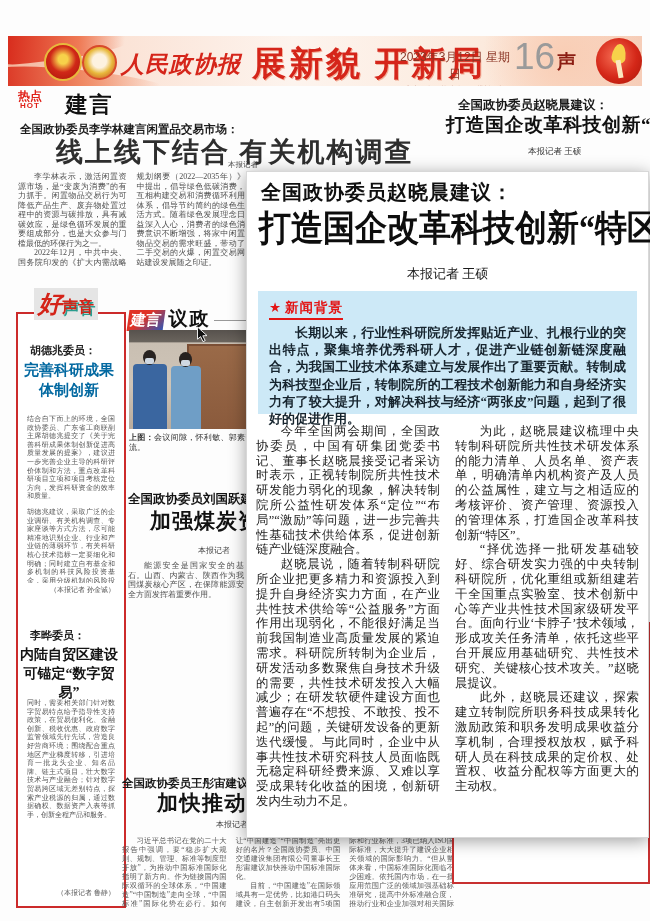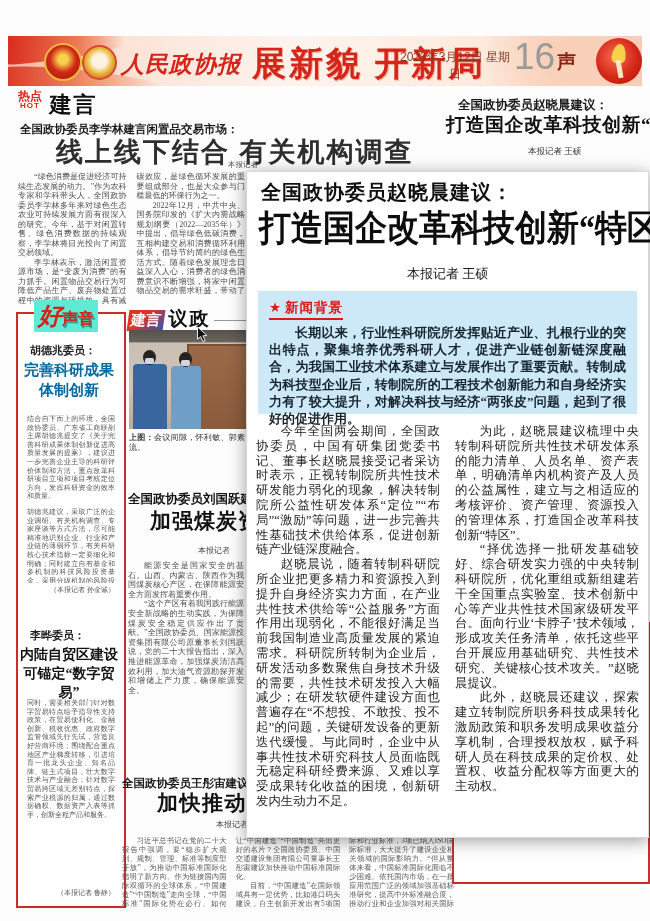--- a/index.html
+++ b/index.html
@@ -24,37 +24,37 @@
   .dateblock .d1{font-size:12px;font-weight:normal;}
   .dateblock .d2{font-size:6.5px;margin-top:2px;}
   .pagenum{left:506px;top:0px;font-size:37px;color:#9a9a9a;font-weight:400;font-family:"Liberation Sans","DejaVu Sans",sans-serif;}
   .sectionname{left:549px;top:13px;font-size:19px;font-weight:900;color:#8b1d12;letter-spacing:9px;font-family:"Liberation Serif","DejaVu Serif",serif;}
   .torch{left:588px;top:2px;width:46px;height:46px;border-radius:50%;
     background:radial-gradient(circle at 42% 40%,#f06048 10%,#d42718 55%,#a81508 100%);}
   .torch .flame{position:absolute;left:16px;top:6px;width:14px;height:20px;background:#f7d14a;border-radius:50% 50% 50% 50%/70% 70% 30% 30%;transform:rotate(8deg);}
   .torch .stem{position:absolute;left:21px;top:22px;width:5px;height:18px;background:#fbe8c0;transform:rotate(-10deg);}
   
   .hotlogo{left:18px;top:90px;height:28px;}
-  .hottag{display:inline-block;vertical-align:top;text-align:center;color:#e02018;line-height:1;margin-right:3px;}
+  .hottag{display:inline-block;vertical-align:top;text-align:center;color:#e02018;line-height:1;margin-right:19px;}
   .hottag .cn{font-size:12px;font-weight:900;}
   .hottag .en{font-size:8px;font-weight:900;letter-spacing:1px;}
   .hotword{display:inline-block;font-size:22px;font-weight:900;color:#111;letter-spacing:2px;}
   .lt-kicker{left:20px;top:122px;font-size:11.5px;font-weight:bold;color:#1c1c1c;}
   .lt-headline{left:56px;top:134px;font-size:27px;font-weight:900;color:#2e2e2e;letter-spacing:2px;white-space:nowrap;}
   .lt-byline{left:228px;top:160px;font-size:7.5px;color:#444;}
   .lt-cols{left:18px;top:172px;width:227px;height:134px;column-count:2;column-gap:10px;overflow:hidden;}
   .lt-cols p,.sm p{margin:0;text-indent:2em;}
   .lt-cols p{font-size:8px;line-height:9.5px;color:#4d4d4d;font-family:"Liberation Serif","DejaVu Serif",serif;}
   
   .rt-kicker{left:458px;top:97px;font-size:12.5px;font-weight:bold;color:#1a1a1a;}
   .rt-headline{left:446px;top:112px;font-size:19px;font-weight:900;color:#111;letter-spacing:0.5px;white-space:nowrap;}
   .rt-byline{left:528px;top:146px;font-size:8.5px;color:#333;}
   
   .sidebox{left:16px;top:312px;width:106px;height:592px;border:2px solid #cc2b2b;background:#fff;}
-  .sidelogo{left:34px;top:300px;background:#5eead4;padding:0 4px;white-space:nowrap;}
+  .sidelogo{left:34px;top:288px;background:#e5e5e5;padding:0 4px;white-space:nowrap;}
   .sidelogo .g1{font-size:24px;font-weight:900;color:#d42318;font-style:italic;}
   .sidelogo .g2{font-size:16px;font-weight:900;color:#d42318;text-shadow:1.5px 1.5px 0 #2a9d8f;}
   .sb-kicker{font-size:11px;font-weight:bold;color:#222;font-family:"Liberation Serif","DejaVu Serif",serif;}
   .sb-k1{left:30px;top:343px;}
   .sb-h1{left:18px;top:360px;width:102px;text-align:center;font-size:15px;font-weight:900;color:#0369a1;line-height:20px;}
   .sb-b1{left:27px;top:408px;width:88px;height:175px;}
   .sb-k2{left:30px;top:628px;}
   .sb-h2{left:18px;top:645px;width:102px;text-align:center;font-size:14px;font-weight:900;color:#141414;line-height:19px;}
   .sb-body p{font-size:7px;line-height:8.6px;color:#555;font-family:"Liberation Serif","DejaVu Serif",serif;}
   .sb-body{overflow:hidden;}
@@ -135,21 +135,20 @@
   <span class="hottag">
     <div class="cn">热点</div>
     <div class="en">HOT</div>
   </span>
   <span class="hotword">建言</span>
 </div>
 <div class="abs lt-kicker">全国政协委员李学林建言闲置品交易市场：</div>
 <div class="abs lt-headline">线上线下结合 有关机构调查</div>
 <div class="abs lt-byline">本报记者</div>
 <div class="abs lt-cols jt">
-    <p>“绿色消费是促进经济可持续生态发展的动力。”作为农科专家和学科带头人，全国政协委员李学林多年来对绿色生态农业可持续发展方面有很深入的研究。今年，基于对闲置转售、绿色消费数据的持续观察，李学林将目光投向了闲置交易领域。</p>
     <p>李学林表示，激活闲置资源市场，是“变废为消费”的有力抓手。闲置物品交易行为可降低产品生产、废弃物处置过程中的资源与碳排放，具有减碳效应，是绿色循环发展的重要组成部分，也是大众参与门槛最低的环保行为之一。</p>
     <p>2022年12月，中共中央、国务院印发的《扩大内需战略规划纲要（2022—2035年）》中提出，倡导绿色低碳消费，互相构建交易和消费循环利用体系，倡导节约简约的绿色生活方式。随着绿色发展理念日益深入人心，消费者的绿色消费意识不断增强，将家中闲置物品交易的需求旺盛，带动了二手交易的火爆，闲置交易网站建设发展随之印证。</p>
   </div>
 
 <div class="abs rt-kicker">全国政协委员赵晓晨建议：</div>
 <div class="abs rt-headline serif">打造国企改革科技创新“特区”</div>
 <div class="abs rt-byline">本报记者  王硕</div>
 
 <div class="abs sidebox"></div>
 <div class="abs sidelogo">
@@ -214,21 +213,20 @@
 <div class="abs photocap jt">
   <b>上图：</b><span>会议间隙，怀利敏、郭素萍、尹晓等委员（从左至右）在一起就共同关注的问题交流。</span>
 </div>
 <div class="abs photocred">本报记者 摄</div>
 
 <div class="abs coal-kicker">全国政协委员刘国跃建议：</div>
 <div class="abs coal-headline serif">加强煤炭资源开发利用</div>
 <div class="abs coal-byline">本报记者</div>
 <div class="abs coal-body jt">
     <p>能源安全是国家安全的基石。山西、内蒙古、陕西作为我国煤炭核心产区，在保障能源安全方面发挥着重要作用。</p>
-    <p>“这个产区有着我国践行能源安全新战略的生动实践，为保障煤炭安全稳定供应作出了贡献。”全国政协委员、国家能源投资集团有限公司原董事长刘国跃说，党的二十大报告指出，深入推进能源革命，加强煤炭清洁高效利用，加大油气资源勘探开发和增储上产力度，确保能源安全。</p>
   </div>
 
 <div class="abs std-kicker">全国政协委员王彤宙建议：</div>
 <div class="abs std-headline serif">加快推动中国标准国际化</div>
 <div class="abs std-byline">本报记者 修菁</div>
 <div class="abs std-body jt">
     <p>习近平总书记在党的二十大报告中强调，要“稳步扩大规则、规制、管理、标准等制度型开放”，为推动中国标准国际化指明了新方向。作为链接国内国际双循环的全球体系，“中国建造”“中国制造”走向全球，“中国标准”国际化势在必行。如何让“中国建造”“中国制造”亮出更好的名片？全国政协委员、中国交通建设集团有限公司董事长王彤宙建议加快推动中国标准国际化。</p>
     <p>目前，“中国建造”在国际领域具有一定优势，比如港口码头建设，自主创新开发出有5项国际和行业标准，3项已纳入ISO国际标准，大大提升了建设企业相关领域的国际影响力。“但从整体来看，中国标准国际化面临不少困难。依托国内市场，在一批应用范围广泛的领域加强基础标准研究，提高中外标准融合度，推动行业和企业加强对相关国际主要标准的对接互认，形成开放融合的中国标准走出去格局，提高中国标准体系与世界的国际化水平。</p>
   </div>
 

